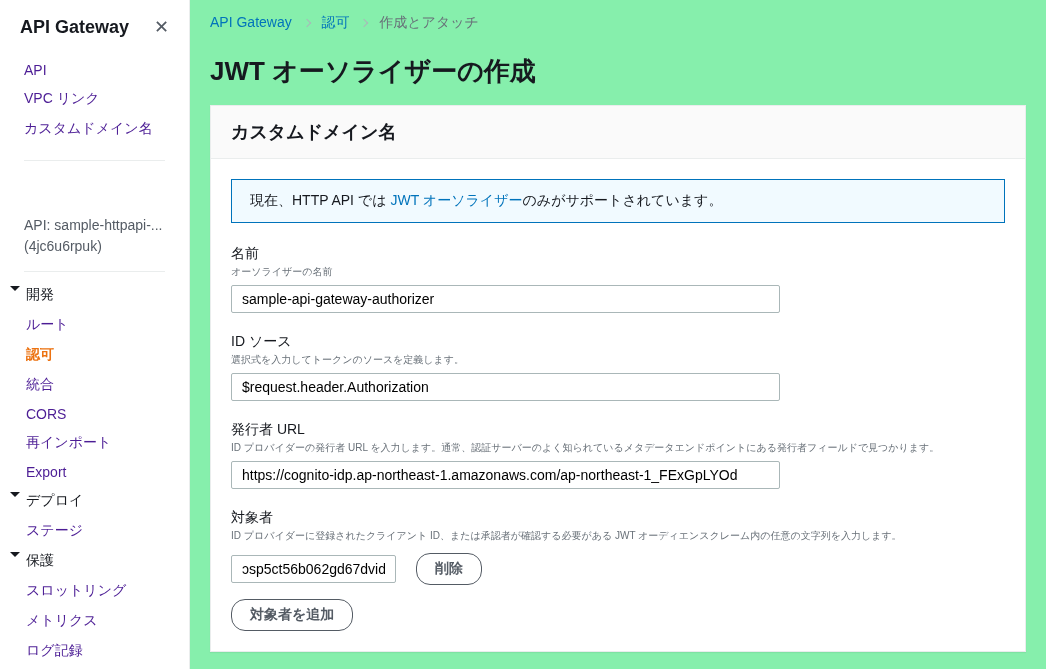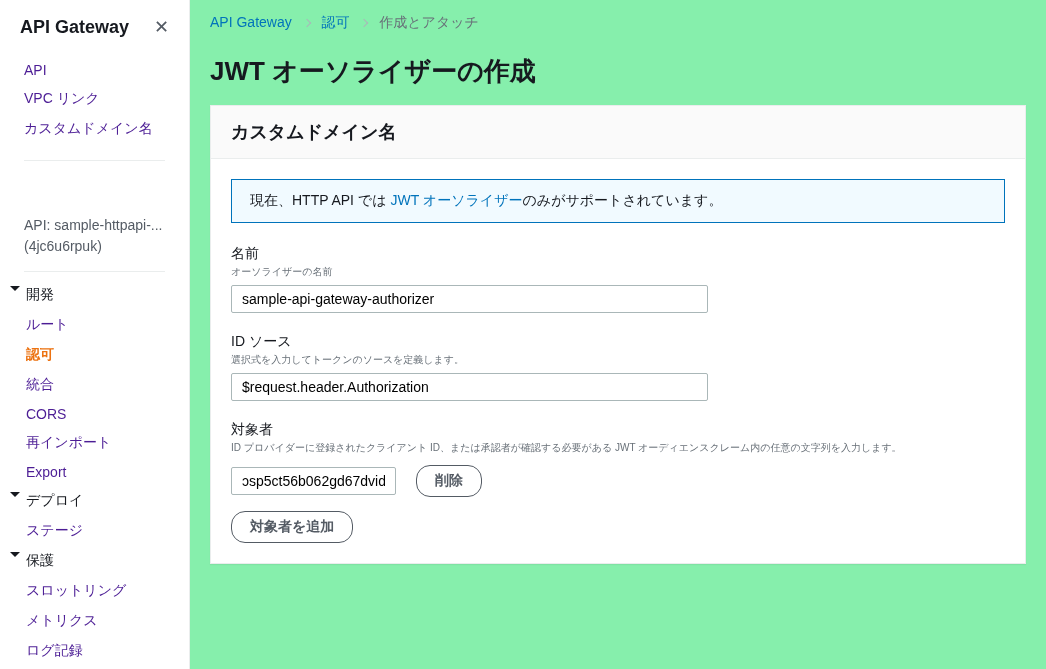--- a/index.html
+++ b/index.html
@@ -28,21 +28,21 @@
 .panel { background: #fff; border: 1px solid #eaeded; box-shadow: 0 1px 1px rgba(0,0,0,.05); }
 .panel-header { padding: 14px 20px; border-bottom: 1px solid #eaeded; font-size: 18px; font-weight: 700; background: #fafafa; }
 .panel-body { padding: 20px; }
 
 .info-box { border: 1px solid #0073bb; background: #f1faff; padding: 12px 18px; font-size: 14px; color: #16191f; margin-bottom: 22px; }
 .info-box a { color: #0073bb; text-decoration: none; }
 
 .field { margin-bottom: 20px; }
 .field-label { font-size: 14px; font-weight: 400; color: #16191f; margin-bottom: 2px; }
 .field-desc { font-size: 10px; color: #687078; margin-bottom: 6px; }
-.text-input { width: 477px; max-width: 100%; padding: 5px 10px; font-size: 14px; border: 1px solid #aab7b8; border-radius: 2px; font-family: inherit; }
+.text-input { width: 549px; max-width: 100%; padding: 5px 10px; font-size: 14px; border: 1px solid #aab7b8; border-radius: 2px; font-family: inherit; }
 .text-input.small { width: 165px; }
 .row { display: flex; gap: 20px; align-items: center; margin-bottom: 14px; }
 .btn { background: #fff; border: 1px solid #545b64; border-radius: 14px; padding: 6px 18px; font-size: 14px; font-weight: 700; color: #545b64; cursor: pointer; font-family: inherit; }
 .chev { display: inline-block; width: 6px; height: 6px; border-right: 1.5px solid #aab7b8; border-bottom: 1.5px solid #aab7b8; transform: rotate(-45deg); vertical-align: middle; }
 </style>
 </head>
 <body>
 
 <div class="layout">
   <aside class="sidebar">
@@ -117,20 +117,25 @@
           <div class="field-desc">オーソライザーの名前</div>
           <input class="text-input" type="text" value="sample-api-gateway-authorizer" style="">
         </div>
 
         <div class="field">
           <div class="field-label">ID ソース</div>
           <div class="field-desc">選択式を入力してトークンのソースを定義します。</div>
           <input class="text-input" type="text" value="$request.header.Authorization" style="">
         </div>
 
+        <div class="field">
+          <div class="field-label">発行者 URL</div>
+          <div class="field-desc">ID プロバイダーの発行者 URL を入力します。通常、認証サーバーのよく知られているメタデータエンドポイントにある発行者フィールドで見つかります。</div>
+          <input class="text-input" type="text" value="https://cognito-idp.ap-northeast-1.amazonaws.com/ap-northeast-1_FExGpLYOd" style="">
+        </div>
 
         <div class="field" style="margin-bottom:10px">
           <div class="field-label">対象者</div>
           <div class="field-desc">ID プロバイダーに登録されたクライアント ID、または承認者が確認する必要がある JWT オーディエンスクレーム内の任意の文字列を入力します。</div>
         </div>
         <div class="row">
           <input class="text-input small" type="text" value="ɔsp5ct56b062gd67dvid52av" style="">
           <button class="btn">削除</button>
         </div>
         <button class="btn">対象者を追加</button>

